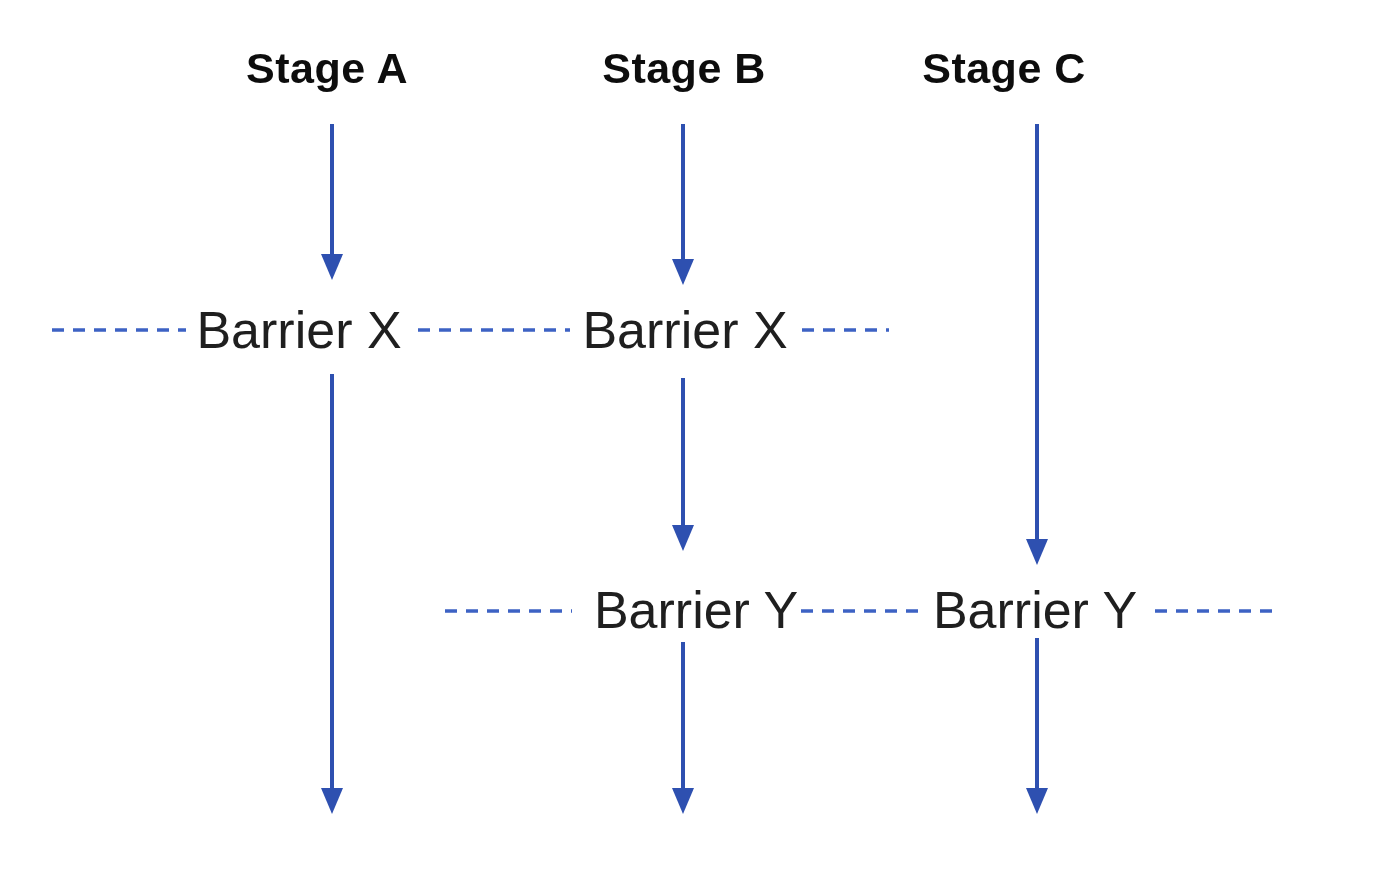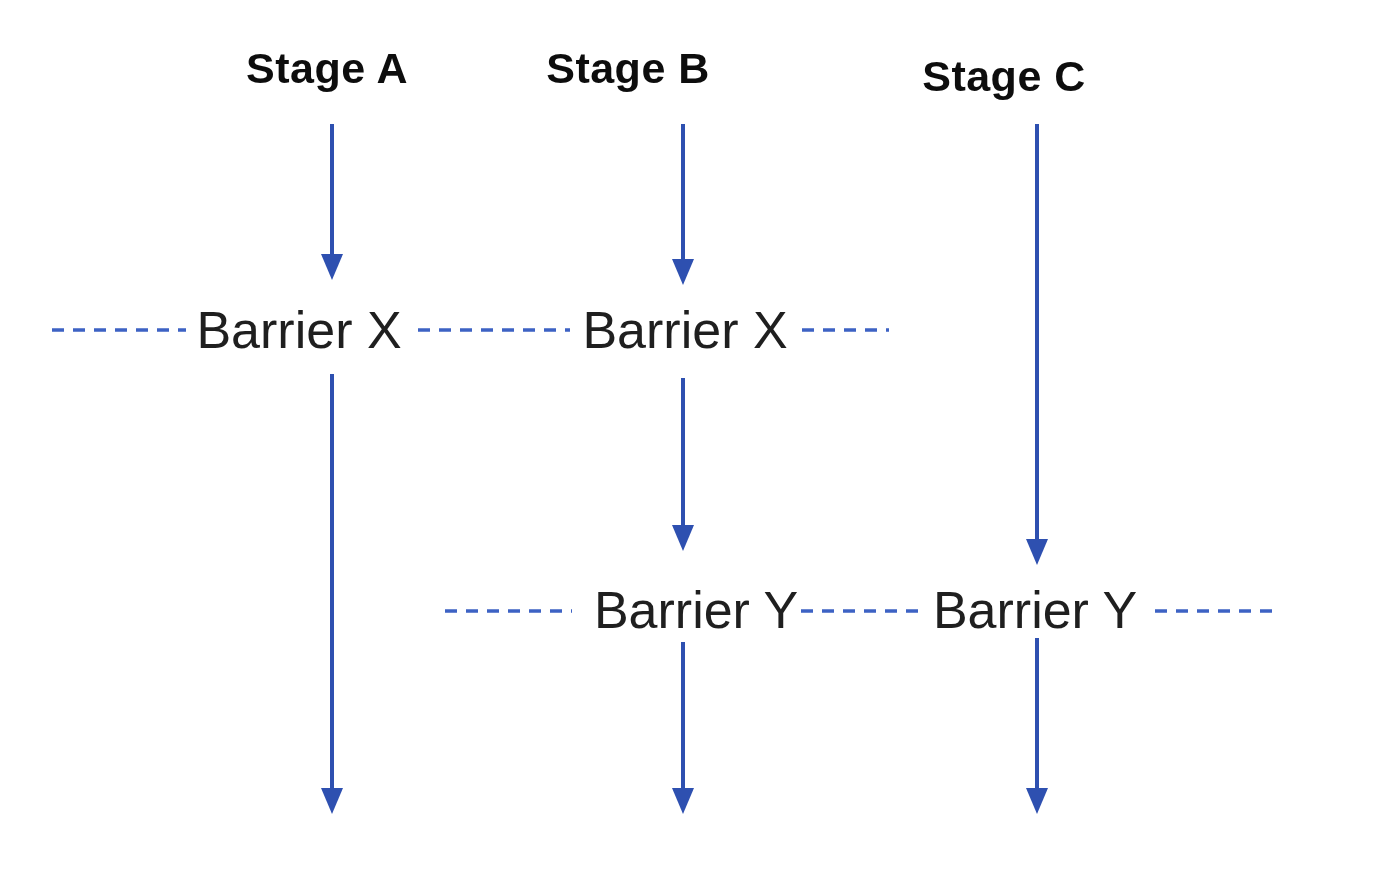--- a/index.html
+++ b/index.html
@@ -97,22 +97,22 @@
     <line class="dash-line" x1="52" y1="330" x2="186" y2="330"></line>
     <line class="dash-line" x1="418" y1="330" x2="570" y2="330"></line>
     <line class="dash-line" x1="802" y1="330" x2="889" y2="330"></line>
 
     <line class="dash-line" x1="445" y1="611" x2="572" y2="611"></line>
     <line class="dash-line" x1="801" y1="611" x2="924" y2="611"></line>
     <line class="dash-line" x1="1155" y1="611" x2="1278" y2="611"></line>
   </svg>
 
   <div class="stage-header" style="left:327px; top:44px;">Stage A</div>
-  <div class="stage-header" style="left:628px; top:44px;">Stage B</div>
-  <div class="stage-header" style="left:1004px; top:44px;margin-top:8px;">Stage C</div>
+  <div class="stage-header" style="left:684px; top:44px;">Stage B</div>
+  <div class="stage-header" style="left:1004px; top:44px;">Stage C</div>
 
   <div class="barrier-label" style="left:299px; top:330px;">Barrier X</div>
   <div class="barrier-label" style="left:685px; top:330px;">Barrier X</div>
 
   <div class="barrier-label" style="left:696px; top:610px;">Barrier Y</div>
   <div class="barrier-label" style="left:1035px; top:610px;">Barrier Y</div>
 
 </div>
 
 </body></html>

